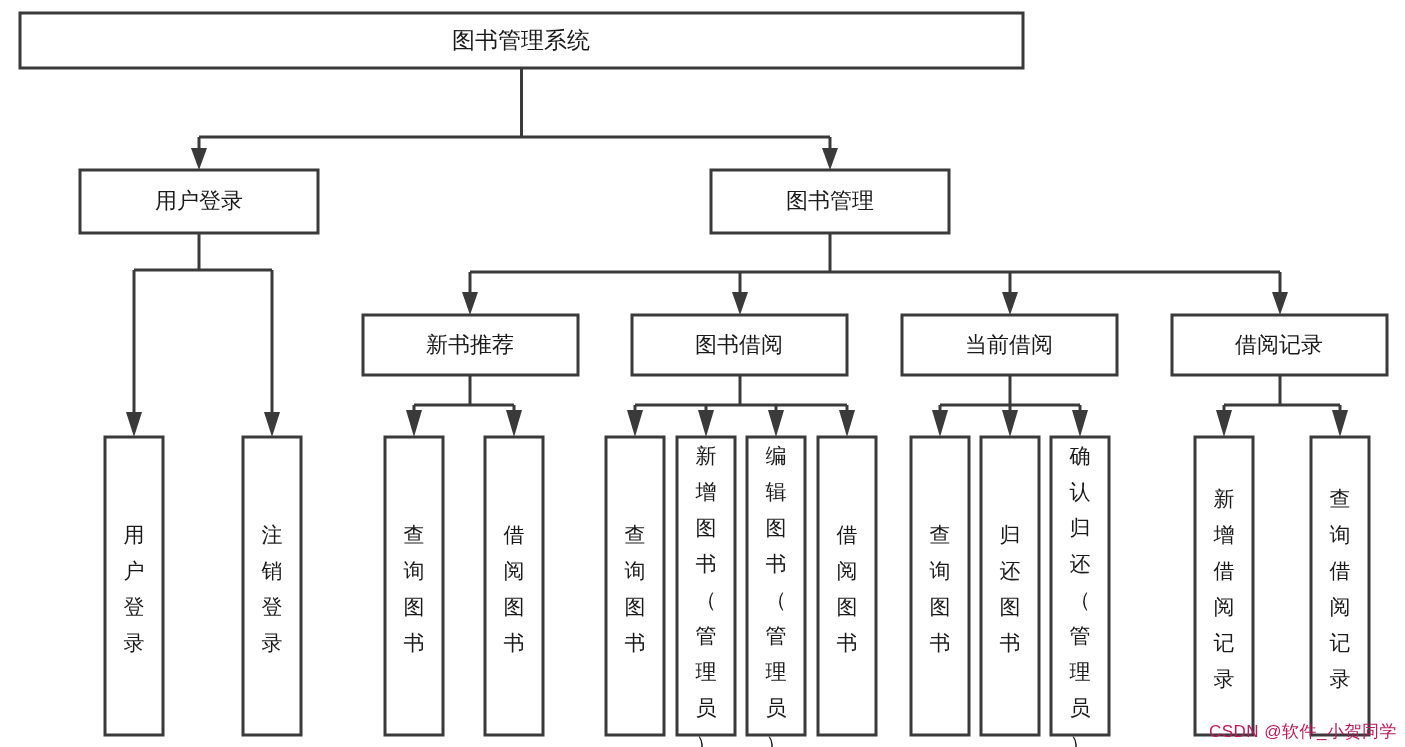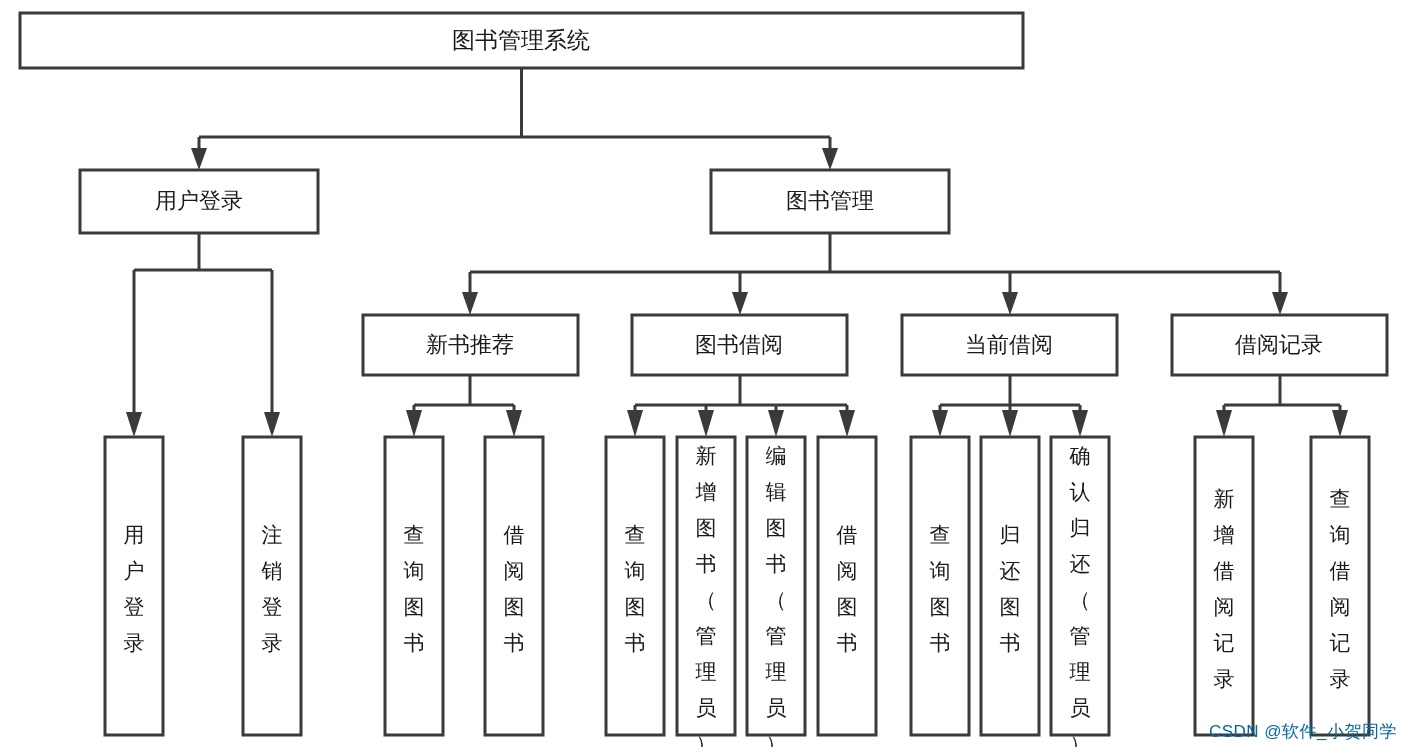--- a/index.html
+++ b/index.html
@@ -19,21 +19,21 @@
   }
   .node-label.root{font-size:23px;}
   .leaf-label{
     font-family:"Liberation Sans","DejaVu Sans",sans-serif;
     font-size:21px;fill:#1a1a1a;
     text-anchor:middle;
   }
   .watermark{
     position:absolute;right:8px;bottom:4px;
     font-family:"Liberation Sans","DejaVu Sans",sans-serif;
-    font-size:17px;color:#0369a1;white-space:nowrap;
+    font-size:17px;color:#be185d;white-space:nowrap;
     letter-spacing:0.5px;pointer-events:none;
   }
 </style>
 </head>
 <body>
 
 <svg id="diagram" viewBox="0 0 1405 747" xmlns="http://www.w3.org/2000/svg">
 
   <g>
 

